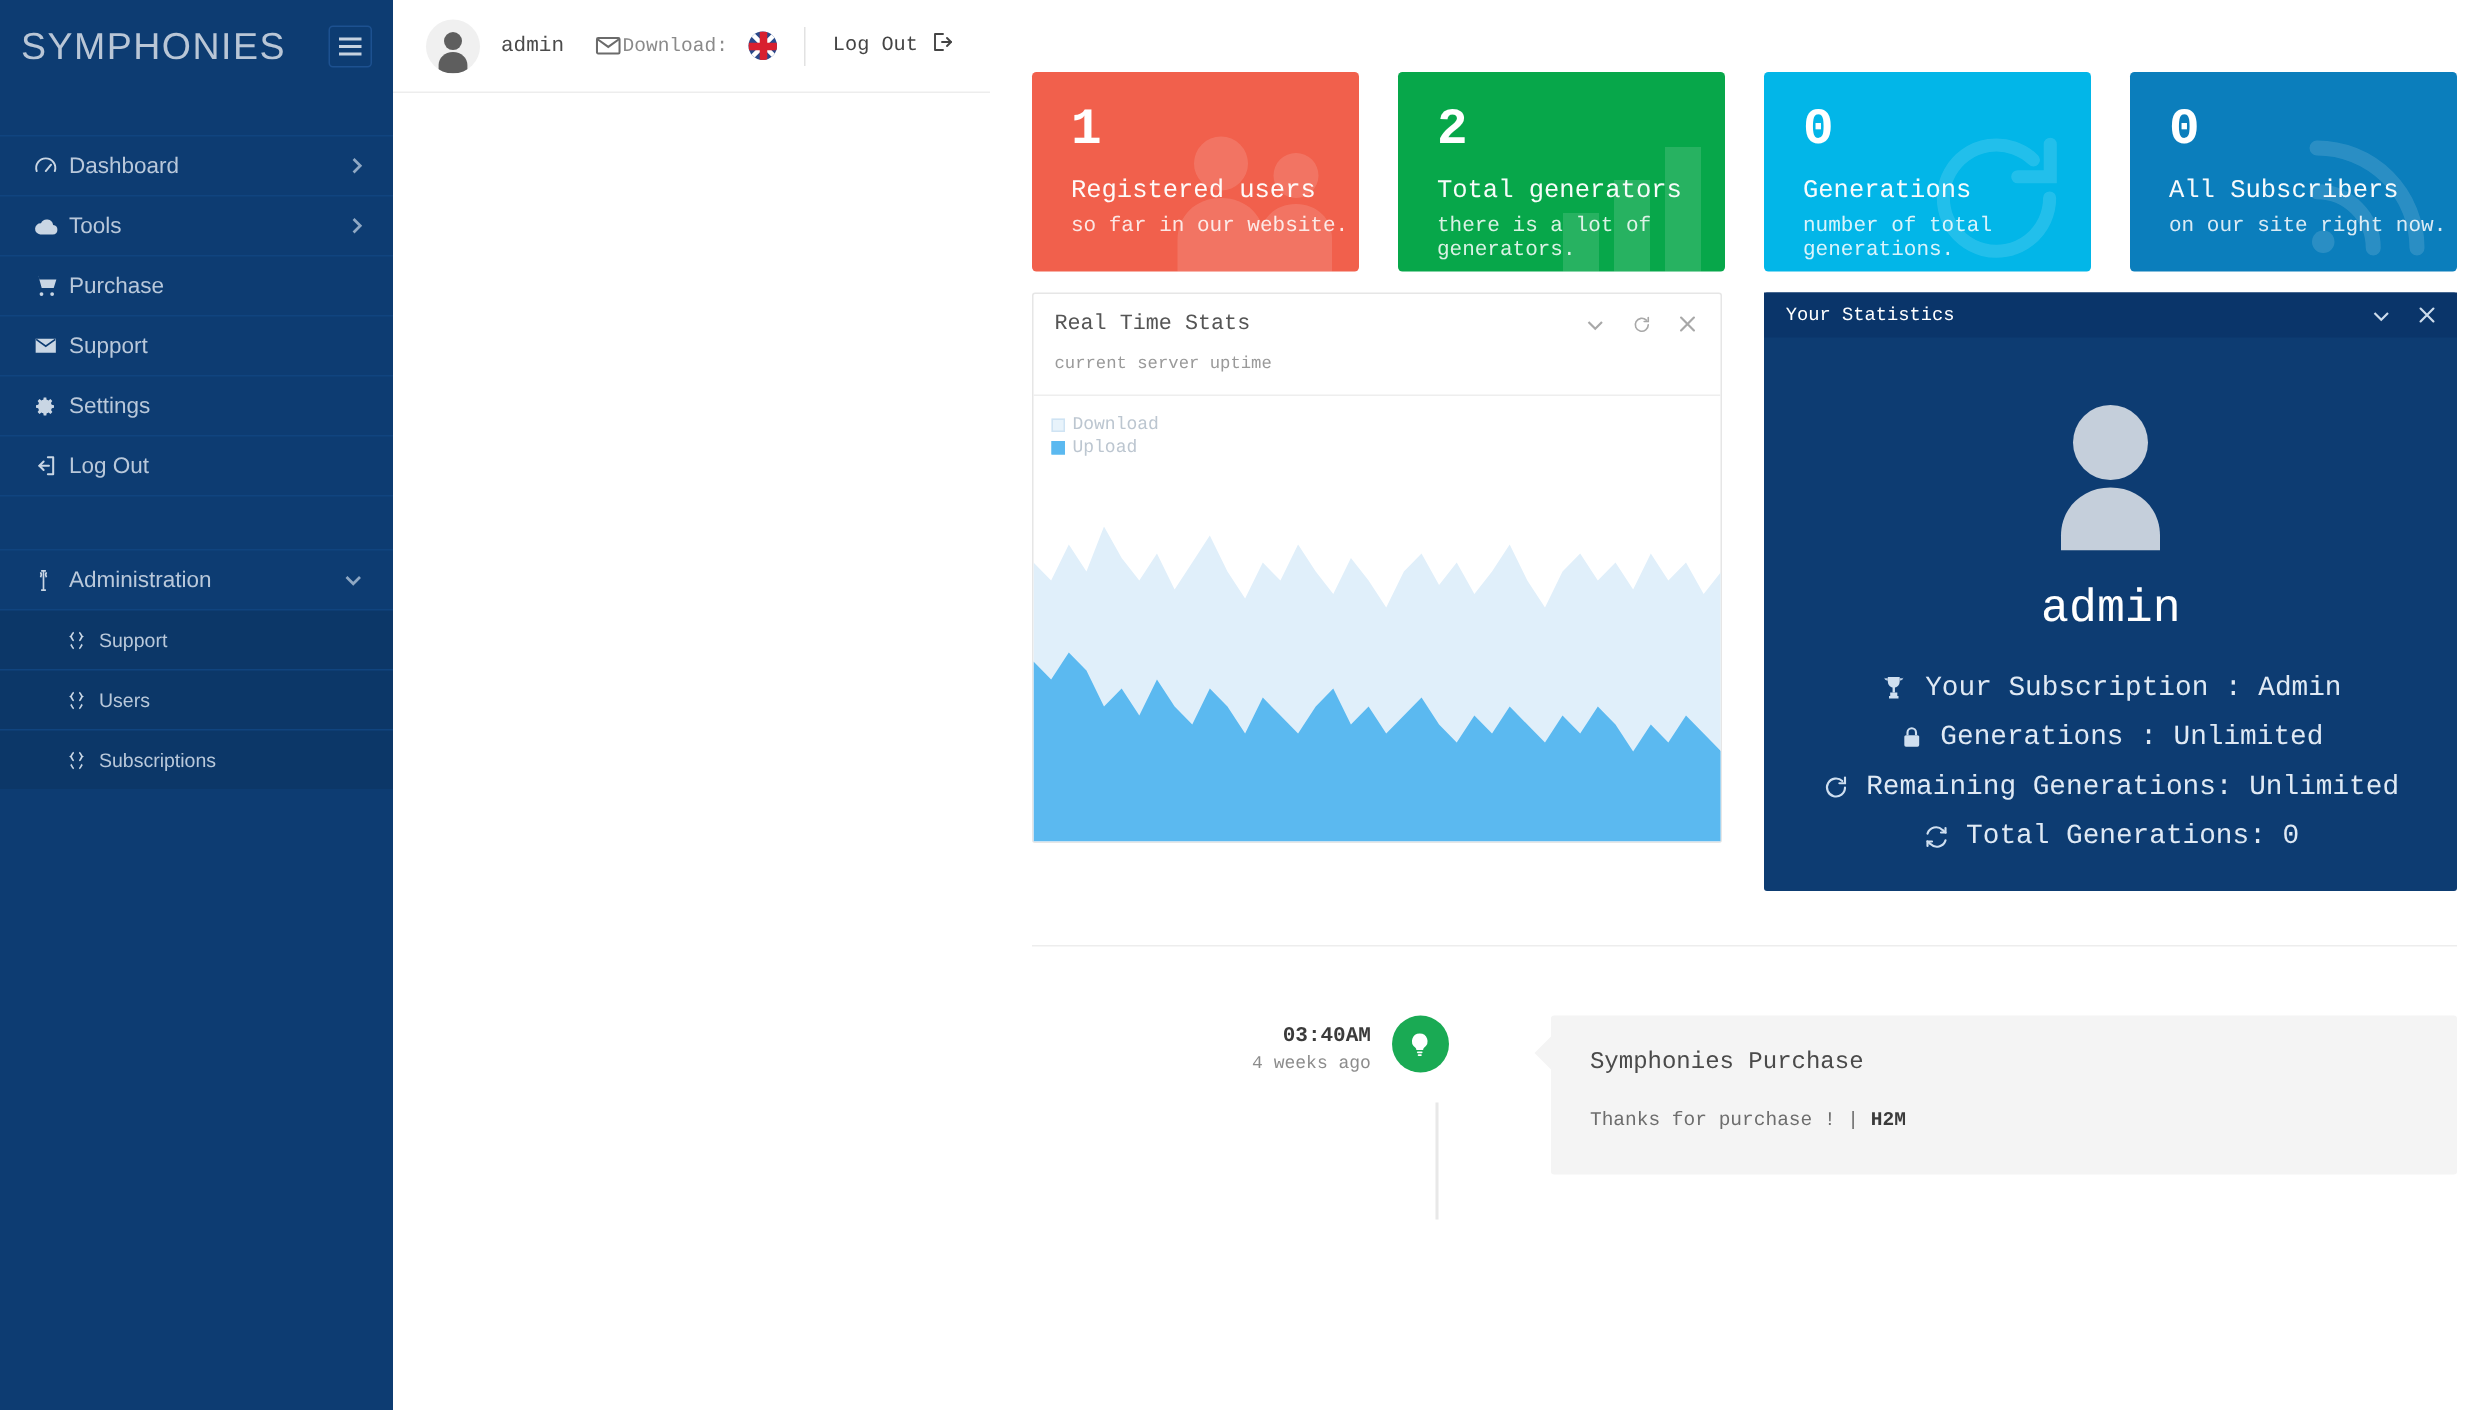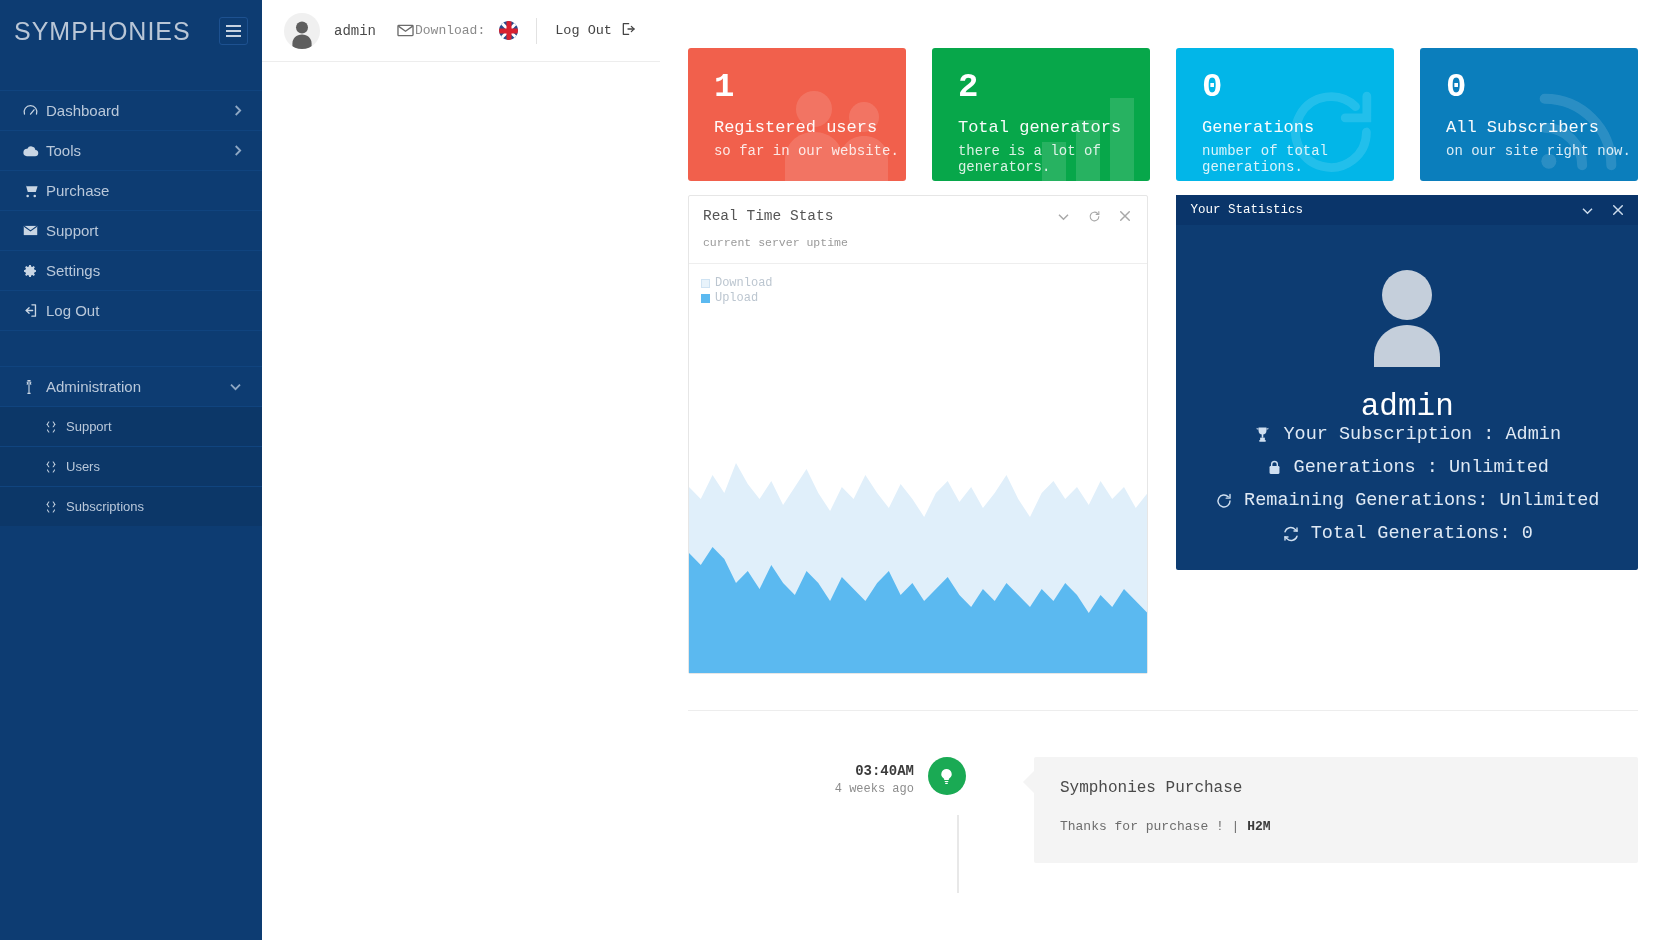--- a/index.html
+++ b/index.html
@@ -124,21 +124,21 @@
 
   .panel-left { flex: 1 1 618px; max-width: 618px; background: #fff;
                 border: 1px solid #e6e6e6; border-radius: 2px; }
   .pl-head {
     display: flex; align-items: center; height: 40px; padding: 0 16px 0 14px;
   }
   .pl-title { font-size: 14.5px; color: #555; }
   .pl-tools { margin-left: auto; display: flex; align-items: center; gap: 18px; color: #a8a8a8; }
   .pl-tools span { cursor: pointer; display: flex; }
   .pl-sub { font-size: 11.5px; color: #9a9a9a; padding: 0 14px 14px; }
-  .pl-body { border-top: 1px solid #eee; padding: 12px 0 0 0; position: relative; height: 410px; }
+  .pl-body { border-top: 1px solid #eee; padding: 12px 0 0 0; position: relative; height: 298px; }
   .legend { padding-left: 12px; font-size: 12px; color: #bcc6d0; line-height: 15px; }
   .legend div { display: flex; align-items: center; gap: 5px; }
   .lg-box { width: 9px; height: 9px; display: inline-block; }
   .lg-box.dl { background: #e8f3fb; border: 1px solid #cfe3f3; }
   .lg-box.ul { background: #5bb9f0; border: 1px solid #5bb9f0; }
   .chart-wrap { position: absolute; left: 0; right: 0; bottom: 0; height: 300px; }
   .chart-wrap svg { display: block; width: 100%; height: 100%; }
 
   .panel-right {
     flex: 1 1 620px; background: #0d3c72; border-radius: 2px;
@@ -147,21 +147,21 @@
   .pr-head { height: 30px; display: flex; align-items: center; padding: 0 14px;
              font-size: 12.5px; background: #0a3straight; background: #0a356a; }
   .pr-head .t { font-size: 12.5px; }
   .pr-tools { margin-left: auto; display: flex; gap: 18px; align-items: center; color: #cddcec; }
   .pr-tools span { cursor: pointer; display: flex; }
   .pr-body { flex: 1; display: flex; flex-direction: column; align-items: center;
              padding: 42px 0 26px; }
   .avatar-lg { width: 92px; height: 100px; display: flex; align-items: flex-end;
                justify-content: center; }
   .pr-name { font-size: 31px; margin-top: 22px; font-weight: 400; color: #fff; }
-  .pr-lines { display: flex; flex-direction: column; gap: 12px;
+  .pr-lines { margin-top: 24px; display: flex; flex-direction: column; gap: 12px;
               align-items: center; }
   .pr-line { display: flex; align-items: center; gap: 11px; font-size: 18.5px;
              color: #dfe9f4; font-weight: 400; }
   .pr-line .ic { display: flex; color: #cfdff0; }
 
   
   .timeline-sep { margin: 36px 21px 0 28px; border-top: 1px solid #ededed; }
   .timeline { position: relative; padding: 46px 21px 30px 28px; }
   .tl-row { display: flex; align-items: flex-start; }
   .tl-time { width: 240px; text-align: right; padding-right: 14px; padding-top: 6px; }

